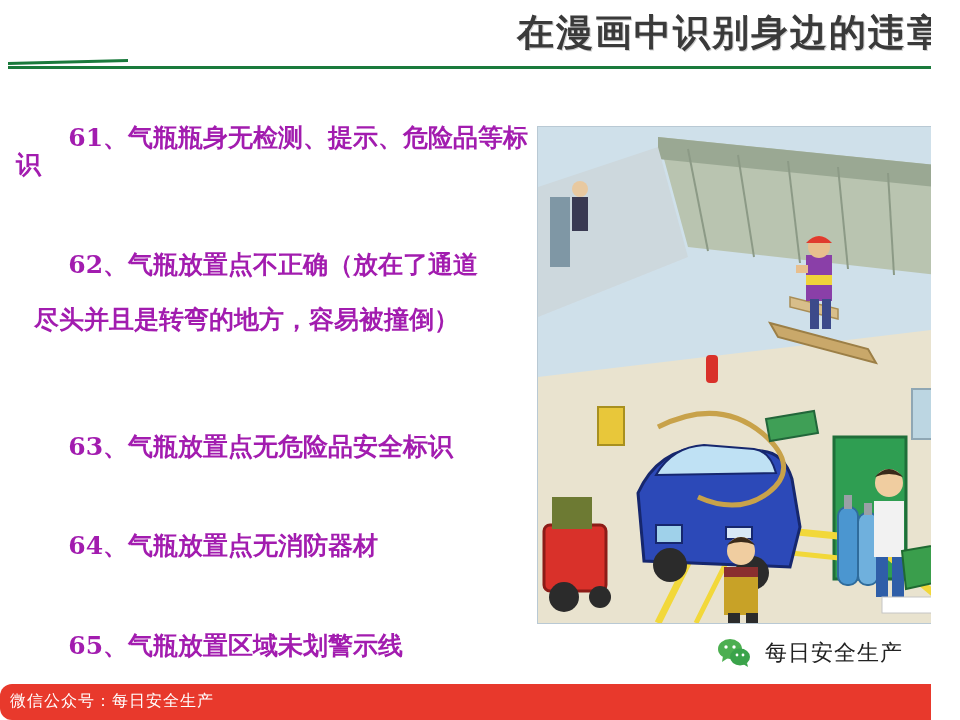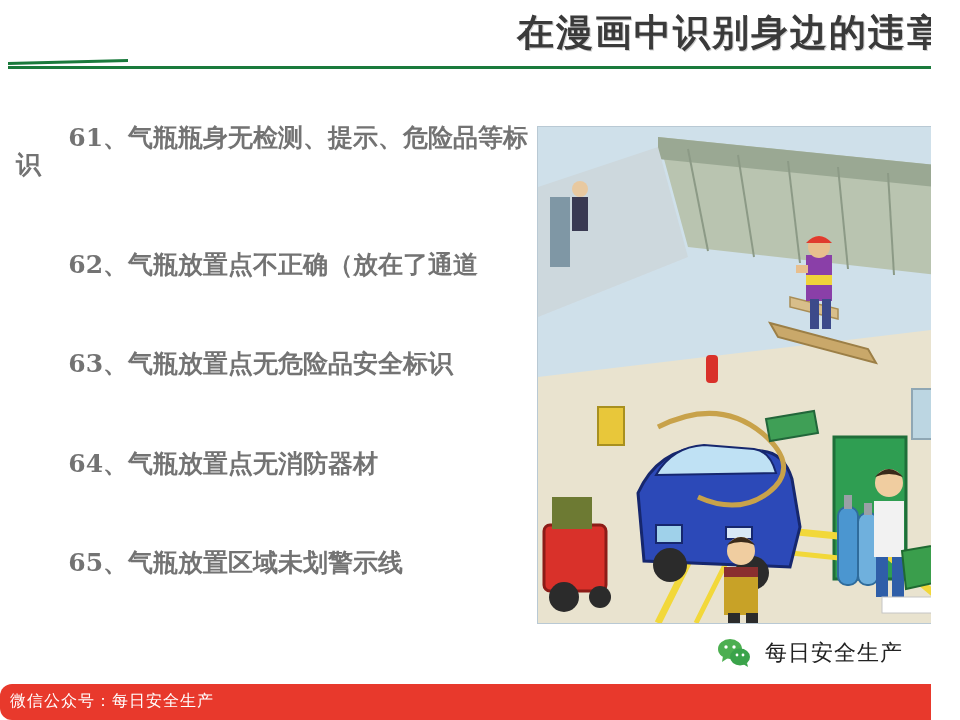--- a/index.html
+++ b/index.html
@@ -58,21 +58,21 @@
   
   .list {
     position: absolute;
     left: 16px;
     top: 96px;
     width: 520px;
   }
   .list-item {
     font-size: 25px;
     line-height: 1.1;
-    color: #737373;
+    color: #a21caf;
     margin-bottom: 17px;
     font-weight: bold;
     font-family: "DejaVu Serif", "Liberation Serif", serif;
     white-space: pre-wrap;
   }
   .list-item .cont {
     display: block;
     text-indent: 18px;
   }
 
@@ -137,20 +137,21 @@
     <div class="header-rule-accent"></div>
     <div class="header-rule"></div>
   </div>
 
   <div class="list">
     <div class="list-item">
       <span>61、</span><span>气瓶瓶身无检测、提示、危险品等标识</span>
     </div>
     <div class="list-item">
       <span>62、</span><span>气瓶放置点不正确（放在了通道</span>
+      <span class="cont">尽头并且是转弯的地方，容易被撞倒）</span>
     </div>
     <div class="list-item">
       <span>63、</span><span>气瓶放置点无危险品安全标识</span>
     </div>
     <div class="list-item">
       <span>64、</span><span>气瓶放置点无消防器材</span>
     </div>
     <div class="list-item">
       <span>65、</span><span>气瓶放置区域未划警示线</span>
     </div>

